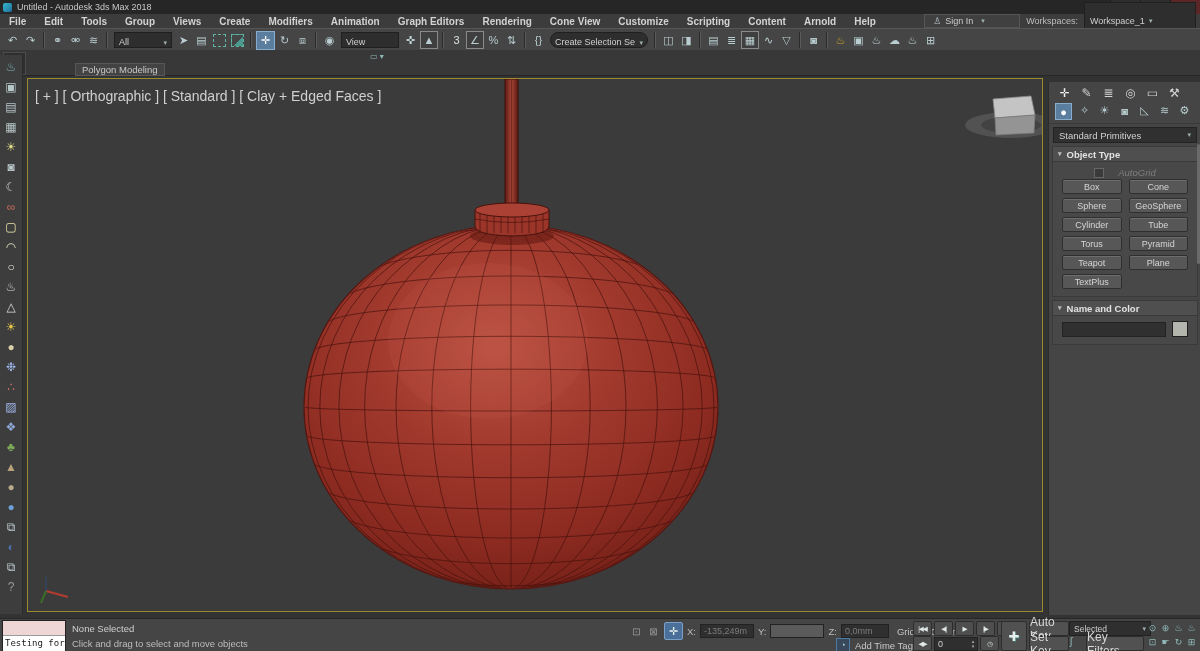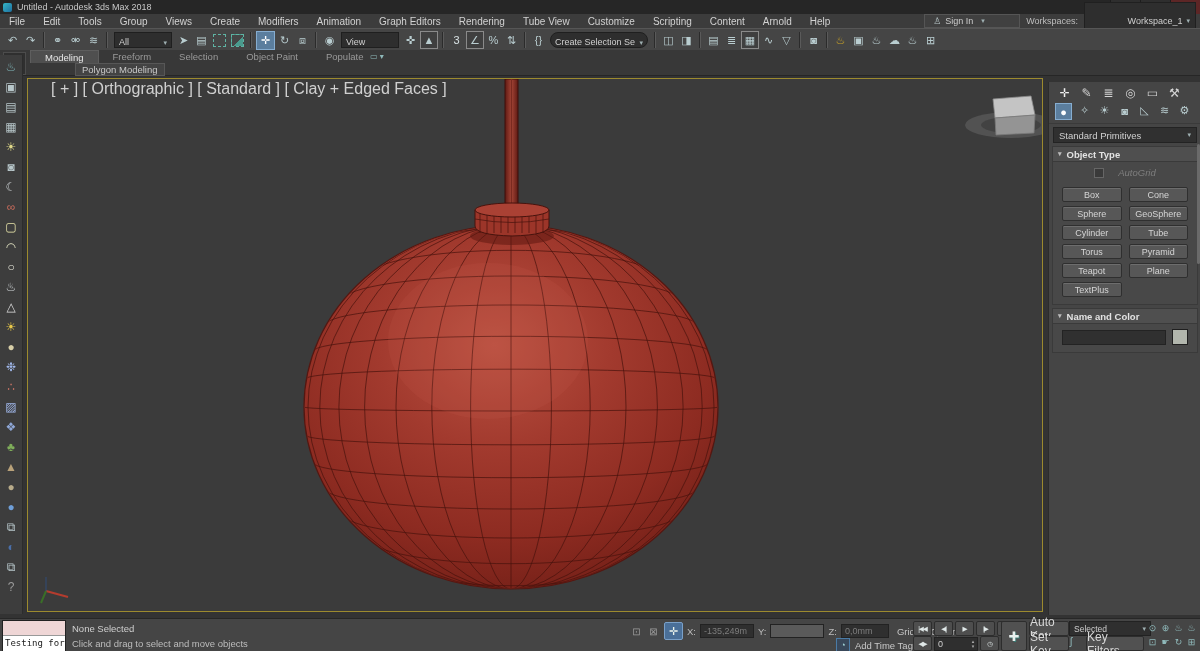--- a/index.html
+++ b/index.html
@@ -14,27 +14,27 @@
             background:linear-gradient(135deg,#36b8c8,#1d6fa0);}
   .win-controls{margin-left:auto;display:flex;height:14px;}
   .win-btn{width:29px;height:14px;display:flex;align-items:center;justify-content:center;
            font-size:8px;color:#bbb;background:#2e2e2e;border-left:1px solid #1d1d1d;}
   .win-btn.close{background:#5d2626;color:#ddb;}
 
   
   .menubar{position:absolute;top:14px;left:0;right:0;height:14px;background:#3c3c3c;
            border-bottom:1px solid #282828;display:flex;align-items:center;font-size:10px;}
   .menu-items{display:flex;height:100%;align-items:center;}
-  .menu-item{padding:0 9px;color:#d2d2d2;white-space:nowrap;}
+  .menu-item{padding:0 9px;color:#d2d2d2;white-space:nowrap;font-weight:bold;}
   .menu-right{margin-left:auto;display:flex;align-items:center;gap:6px;padding-right:4px;}
   .signin{display:flex;align-items:center;gap:4px;background:#404040;border:1px solid #555;
           height:12px;padding:0 8px;font-size:9px;min-width:78px;}
   .person{font-size:9px;color:#b9c7c9;}
   .ws-label{font-size:9px;color:#bdbdbd;}
-  .ws-drop{display:flex;align-items:center;justify-content:flex-end;background:#2e2e2e;
+  .ws-drop{display:flex;align-items:center;justify-content:flex-start;background:#2e2e2e;
            border:1px solid #202020;height:12px;width:100px;padding:12px 5px;font-size:9px;color:#cfcfcf;}
 
   
   .toolbar{position:absolute;top:28px;left:0;right:0;height:22px;background:#454545;
            border-top:1px solid #565656;border-bottom:1px solid #2c2c2c;
            display:flex;align-items:center;padding-left:4px;gap:1px;}
   .tb-icon{width:17px;height:18px;display:flex;align-items:center;justify-content:center;
            font-size:11px;color:#b9cdd0;flex:none;}
   .tb-icon.active{background:#5b7e9e;border:1px solid #86add0;color:#fff;width:17px;height:17px;}
   .tb-icon.boxed{border:1px solid #8a8a8a;background:#3f3f3f;height:16px;width:16px;}
@@ -60,21 +60,21 @@
 
   
   .left-toolbar{position:absolute;left:0;top:55px;width:22px;height:557px;background:#3d3d3d;
           border-right:1px solid #2c2c2c;display:flex;flex-direction:column;align-items:center;padding-top:2px;}
   .lt-icon{width:20px;height:20px;display:flex;align-items:center;justify-content:center;
           font-size:12px;flex:none;color:#b7c6c9;}
 
   
   .viewport{position:absolute;left:27px;top:78px;width:1016px;height:534px;background:#3b3b3b;
           border:1px solid #9c8a2e;box-sizing:border-box;}
-  .vp-label{position:absolute;left:7px;top:1px;font-size:16px;color:#d0d0d0;z-index:3;margin-left:16px;}
+  .vp-label{position:absolute;left:7px;top:9px;font-size:14px;color:#d0d0d0;z-index:3;}
   .vp-stats{position:absolute;left:4px;top:24px;font-size:9px;color:#d6c52b;z-index:3;line-height:10px;}
   .stat-row{display:flex;}
   .stat-l{width:32px;text-align:left;}
   .stat-row.fps{margin-top:10px;}
   .vp-svg{position:absolute;left:0;top:0;width:1014px;height:532px;}
 
   
   .cmd-panel{position:absolute;left:1048px;top:82px;width:152px;height:533px;background:#454545;
           border-left:1px solid #2c2c2c;font-size:9.5px;}
   .cp-tabs1{display:flex;gap:7px;padding:3px 8px 1px;}
@@ -84,21 +84,21 @@
            font-size:11px;color:#b9cdd0;flex:none;}
   .cp-icon.active{background:#5b7e9e;border:1px solid #86add0;color:#fff;}
   .cp-drop{margin:3px 4px;height:14px;background:#303030;border:1px solid #232323;color:#d0d0d0;
            display:flex;align-items:center;justify-content:space-between;padding:0 5px;}
   .rollout-header{margin:3px 3px 0;height:14px;background:#4f4f4f;border:1px solid #3a3a3a;
            font-weight:bold;color:#e2e2e2;display:flex;align-items:center;gap:5px;padding:0 5px;}
   .roll-arrow{font-size:7px;color:#bbb;}
   .rollout-body{margin:0 3px;background:#484848;border:1px solid #3a3a3a;border-top:none;padding:5px 9px 7px;}
   .autogrid{display:flex;align-items:center;justify-content:center;gap:14px;color:#7e7e7e;font-style:italic;}
   .checkbox{width:8px;height:8px;background:#3a3a3a;border:1px solid #666;display:inline-block;}
-  .obj-grid{display:grid;grid-template-columns:1fr 1fr;gap:4px 7px;margin-top:9px;}
+  .obj-grid{display:grid;grid-template-columns:1fr 1fr;gap:4px 7px;margin-top:1px;}
   .obj-btn{height:13px;background:#575757;border:1px solid #2f2f2f;border-radius:2px;color:#d5d5d5;
            font-size:9px;display:flex;align-items:center;justify-content:center;
            box-shadow:inset 0 1px 0 #6d6d6d;}
   .namecolor-row{display:flex;gap:6px;align-items:center;}
   .name-field{flex:1;height:13px;background:#303030;border:1px solid #232323;}
   .color-swatch{width:14px;height:14px;background:#b2b6ad;border:1px solid #1f1f1f;}
   .cp-scroll{position:absolute;right:1px;top:62px;width:3px;height:120px;background:#6a6a6a;border-radius:2px;}
 
   
   .statusbar{position:absolute;left:0;right:0;top:618px;height:33px;background:#454545;
@@ -165,21 +165,21 @@
       <div class="menu-item">File</div>
       <div class="menu-item">Edit</div>
       <div class="menu-item">Tools</div>
       <div class="menu-item">Group</div>
       <div class="menu-item">Views</div>
       <div class="menu-item">Create</div>
       <div class="menu-item">Modifiers</div>
       <div class="menu-item">Animation</div>
       <div class="menu-item">Graph Editors</div>
       <div class="menu-item">Rendering</div>
-      <div class="menu-item">Tube View</div>
+      <div class="menu-item">Cone View</div>
       <div class="menu-item">Customize</div>
       <div class="menu-item">Scripting</div>
       <div class="menu-item">Content</div>
       <div class="menu-item">Arnold</div>
       <div class="menu-item">Help</div>
     </div>
   <div class="menu-right">
     <div class="signin">
       <span class="person">♙</span>
       <span>Sign In</span>
@@ -251,27 +251,20 @@
     <div class="tb-icon" style="color: rgb(201, 162, 39);">♨</div>
     <div class="tb-icon">▣</div>
     <div class="tb-icon">♨</div>
     <div class="tb-icon">☁</div>
     <div class="tb-icon">♨</div>
     <div class="tb-icon">⊞</div>
   </div>
 
 <div class="ribbon">
   <div class="ribbon-teapot">♨</div>
-  <div class="ribbon-tabs">
-      <div class="ribbon-tab active">Modeling</div>
-      <div class="ribbon-tab">Freeform</div>
-      <div class="ribbon-tab">Selection</div>
-      <div class="ribbon-tab">Object Paint</div>
-      <div class="ribbon-tab">Populate</div>
-    </div>
   <div class="ribbon-extra">▭ ▾</div>
   <div class="ribbon-panelrow">
     <span class="panel-chip">Polygon Modeling</span>
   </div>
 </div>
 
 <div class="left-toolbar">
     <div class="lt-icon" style="color: rgb(127, 179, 182);">♨</div>
     <div class="lt-icon" style="color: rgb(183, 198, 201);">▣</div>
     <div class="lt-icon" style="color: rgb(183, 198, 201);">▤</div>

